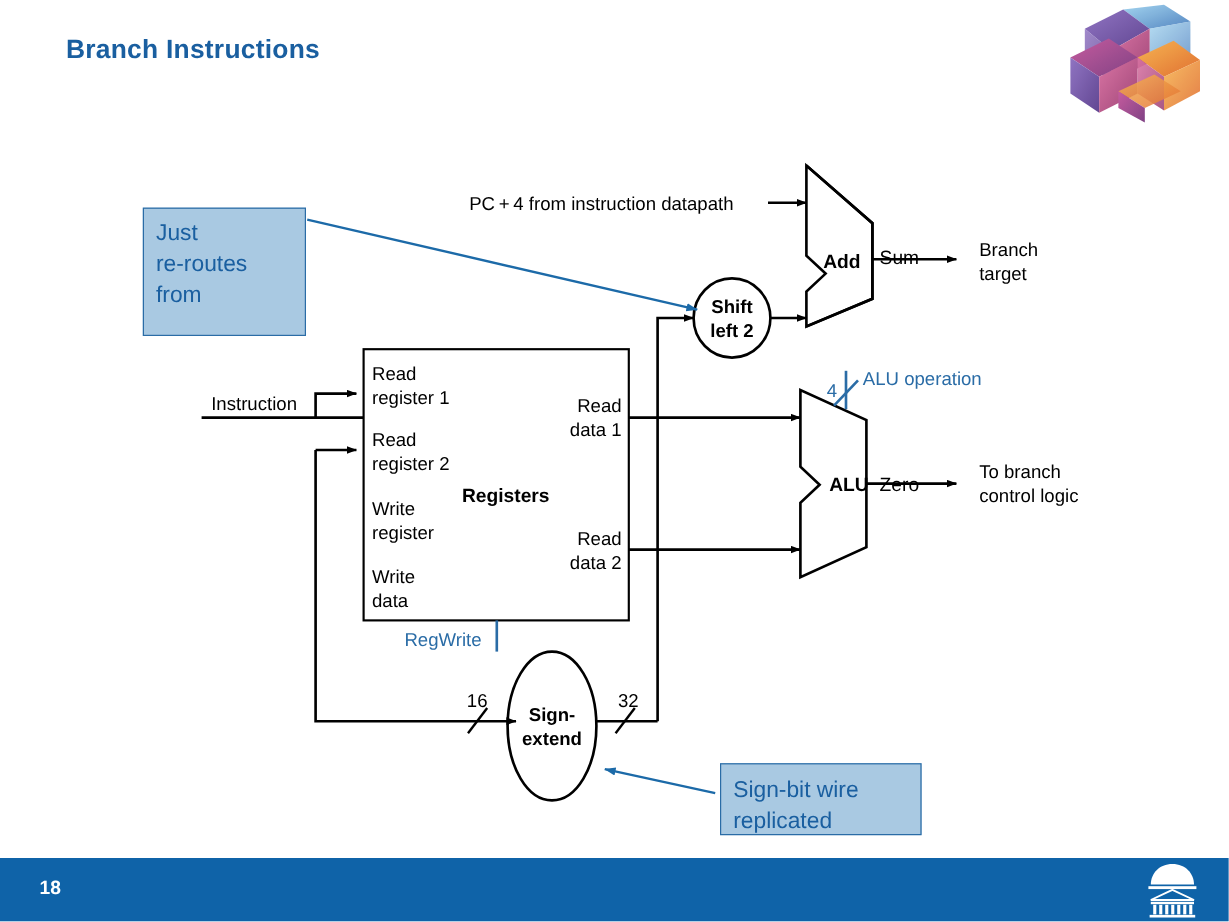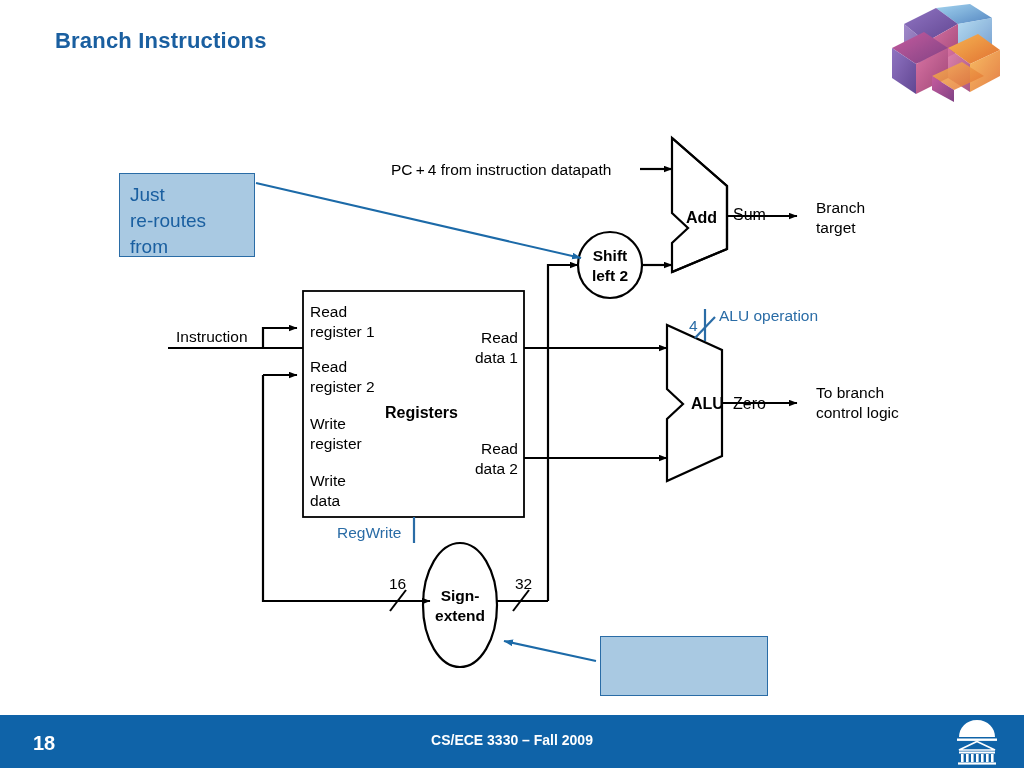--- a/index.html
+++ b/index.html
@@ -54,21 +54,21 @@
     color: #1a5fa0;
     font-size: 19px;
     line-height: 1.38;
     padding: 8px 10px 9px 10px;
     box-sizing: border-box;
   }
   #callout-reroute {
     left: 119px;
     top: 173px;
     width: 136px;
-    height: 84px;
+    height: 107px;
   }
   #callout-signbit {
     left: 600px;
     top: 636px;
     width: 168px;
     height: 60px;
     padding-top: 9px;
   }
 
   
@@ -78,21 +78,21 @@
     bottom: 0;
     width: 1024px;
     height: 53px;
     background: #0f63a8;
   }
   #footer-page-number {
     position: absolute;
     left: 33px;
     top: 17px;
     color: #ffffff;
-    font-size: 20px;
+    font-size: 16px;
     font-weight: bold;
   }
   #footer-course {
     position: absolute;
     left: 0;
     top: 17px;
     width: 1024px;
     text-align: center;
     color: #ffffff;
     font-size: 14px;
@@ -263,25 +263,26 @@
   <line x1="596" y1="661" x2="504" y2="641" stroke="#1c6aa8" stroke-width="2" marker-end="url(#arrowBlue)" fill="none"></line>
 </svg>
 
 <div id="callout-reroute" class="callout">
   <div>Just</div>
   <div>re-routes</div>
   <div>from</div>
 </div>
 
 <div id="callout-signbit" class="callout">
+  <div>Sign-bit wire</div>
+  <div>replicated</div>
 </div>
 
 <div id="footer-bar">
   <div id="footer-page-number">18</div>
-  <div id="footer-course">CS/ECE 3330 – Fall 2009</div>
   <svg id="footer-logo" viewBox="0 0 54 46">
     <path d="M27,1 C38,1 45,9 45,18 L9,18 C9,9 16,1 27,1 Z" fill="#ffffff"></path>
     <rect x="7" y="19.5" width="40" height="2.4" fill="#ffffff"></rect>
     <polygon points="27,22.5 45,31 9,31" fill="none" stroke="#ffffff" stroke-width="1.6"></polygon>
     <rect x="9" y="32.5" width="36" height="2" fill="#ffffff"></rect>
     <g fill="#ffffff">
       <rect x="11" y="35" width="2.6" height="8"></rect>
       <rect x="16" y="35" width="2.6" height="8"></rect>
       <rect x="21" y="35" width="2.6" height="8"></rect>
       <rect x="26" y="35" width="2.6" height="8"></rect>

